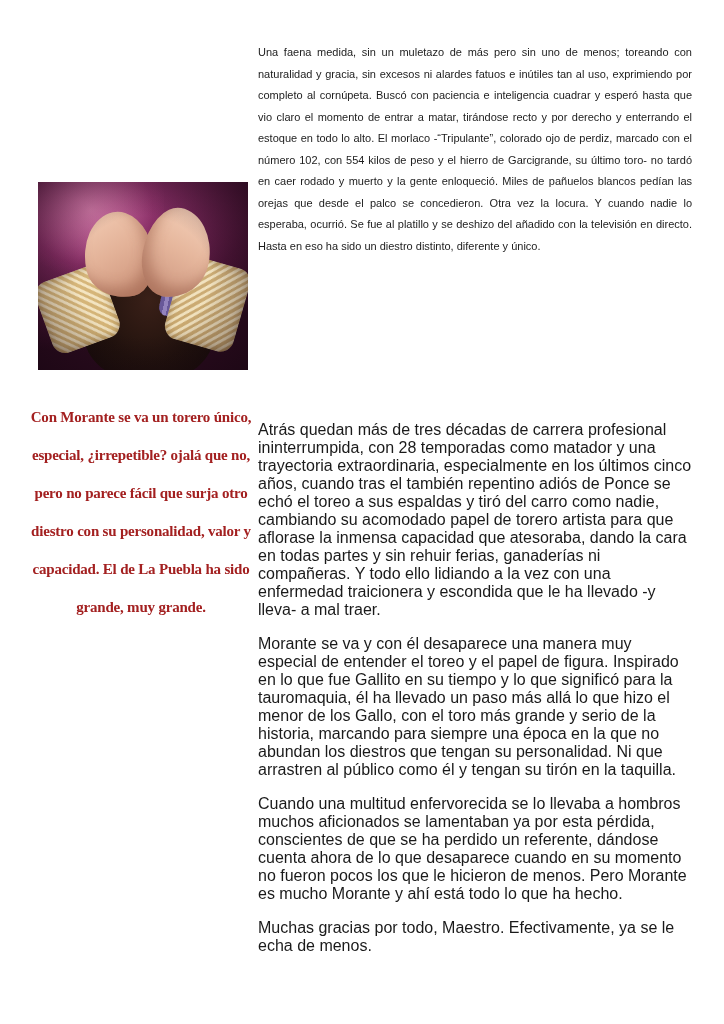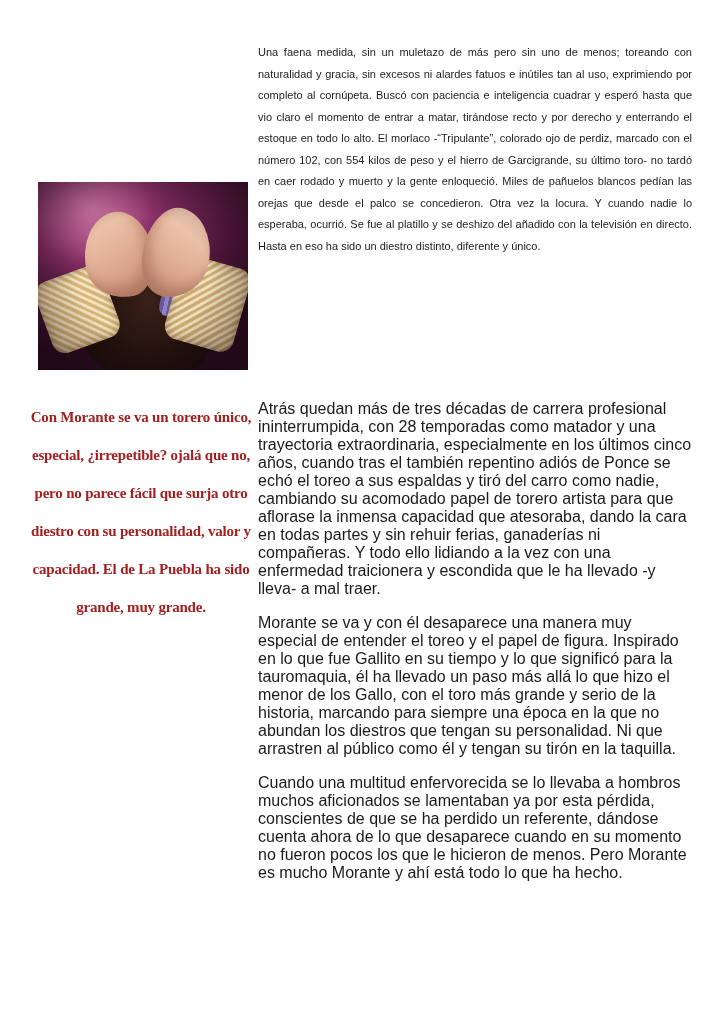--- a/index.html
+++ b/index.html
@@ -148,21 +148,21 @@
     margin-top: 8px;
   }
   .col p {
     margin: 0 0 14px 0;
     text-align: justify;
   }
 
   .rest {
     position: absolute;
     left: 258px;
-    top: 384px;
+    top: 405px;
     width: 434px;
   }
 </style>
 </head>
 <body>
 
 <div class="page">
 
   <div class="photo">
     <div class="layer-bg"></div>
@@ -179,15 +179,16 @@
   <div class="pullquote">Con Morante se va un torero único, especial, ¿irrepetible? ojalá que no, pero no parece fácil que surja otro diestro con su personalidad, valor y capacidad. El de La Puebla ha sido grande, muy grande.</div>
 
   <div class="col">
     <p>Una faena medida, sin un muletazo de más pero sin uno de menos; toreando con naturalidad y gracia, sin excesos ni alardes fatuos e inútiles tan al uso, exprimiendo por completo al cornúpeta. Buscó con paciencia e inteligencia cuadrar y esperó hasta que vio claro el momento de entrar a matar, tirándose recto y por derecho y enterrando el estoque en todo lo alto. El morlaco -“Tripulante”, colorado ojo de perdiz, marcado con el número 102, con 554 kilos de peso y el hierro de Garcigrande, su último toro- no tardó en caer rodado y muerto y la gente enloqueció. Miles de pañuelos blancos pedían las orejas que desde el palco se concedieron. Otra vez la locura. Y cuando nadie lo esperaba, ocurrió. Se fue al platillo y se deshizo del añadido con la televisión en directo.  Hasta en eso ha sido un diestro distinto, diferente y único.</p>
   </div>
 
   <div class="rest">
     <p>Atrás quedan más de tres décadas de carrera profesional ininterrumpida, con 28 temporadas como matador y una trayectoria extraordinaria, especialmente en los últimos cinco años, cuando tras el también repentino adiós de Ponce se echó el toreo a sus espaldas y tiró del carro como nadie, cambiando su acomodado papel de torero artista para que aflorase la inmensa capacidad que atesoraba, dando la cara en todas partes y sin rehuir ferias, ganaderías ni compañeras. Y todo ello lidiando a la vez con una enfermedad traicionera y escondida que le ha llevado -y lleva- a mal traer.</p>
     <p>Morante se va y con él desaparece una manera muy especial de entender el toreo y el papel de figura. Inspirado en lo que fue Gallito en su tiempo y lo que significó para la tauromaquia, él ha llevado un paso más allá lo que hizo el menor de los Gallo, con el toro más grande y serio de la historia, marcando para siempre una época en la que no abundan los diestros que tengan su personalidad. Ni que arrastren al público como él y tengan su tirón en la taquilla.</p>
     <p>Cuando una multitud enfervorecida se lo llevaba a hombros muchos aficionados se lamentaban ya por esta pérdida, conscientes de que se ha perdido un referente, dándose cuenta ahora de lo que desaparece cuando en su momento no fueron pocos los que le hicieron de menos. Pero Morante es mucho Morante y ahí está todo lo que ha hecho.</p>
+    <p>Muchas gracias por todo, Maestro. Efectivamente, ya se le echa de menos.</p>
   </div>
 
 </div>
 
 </body></html>

